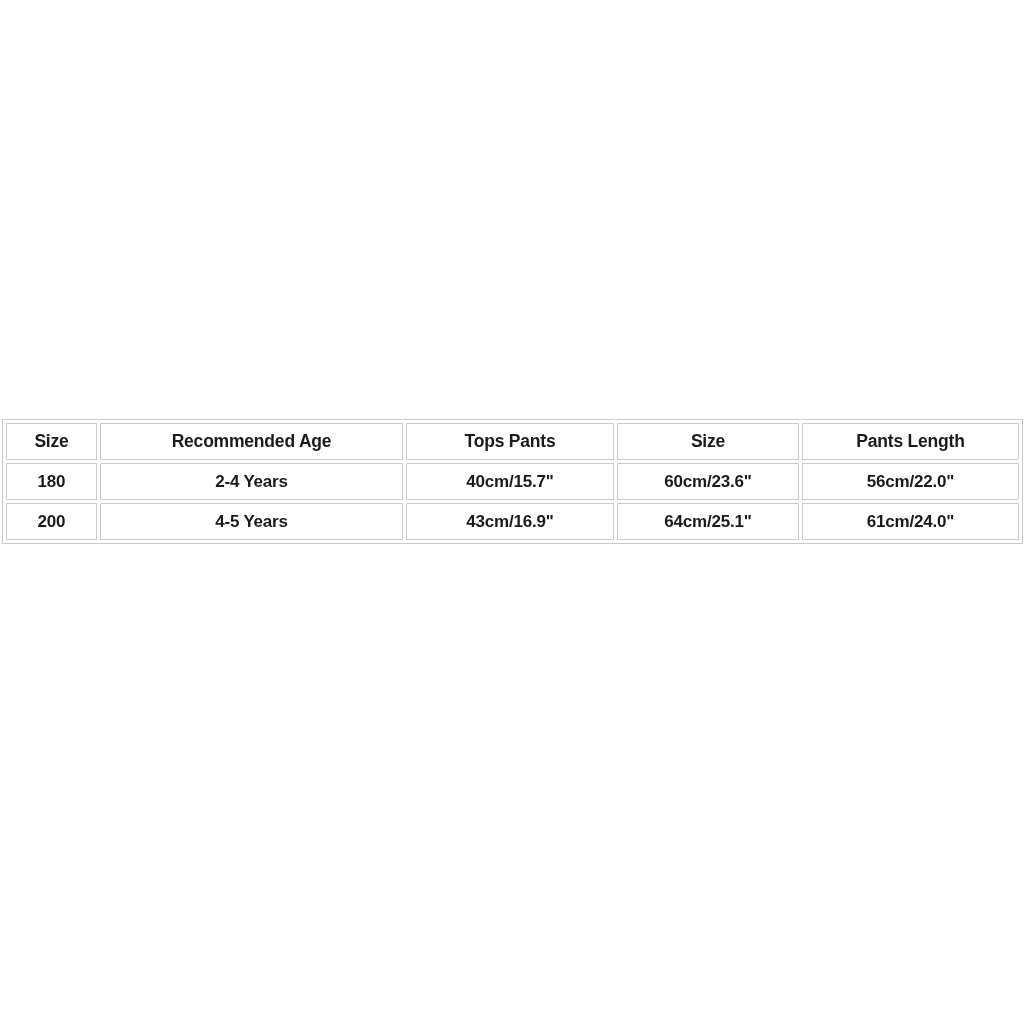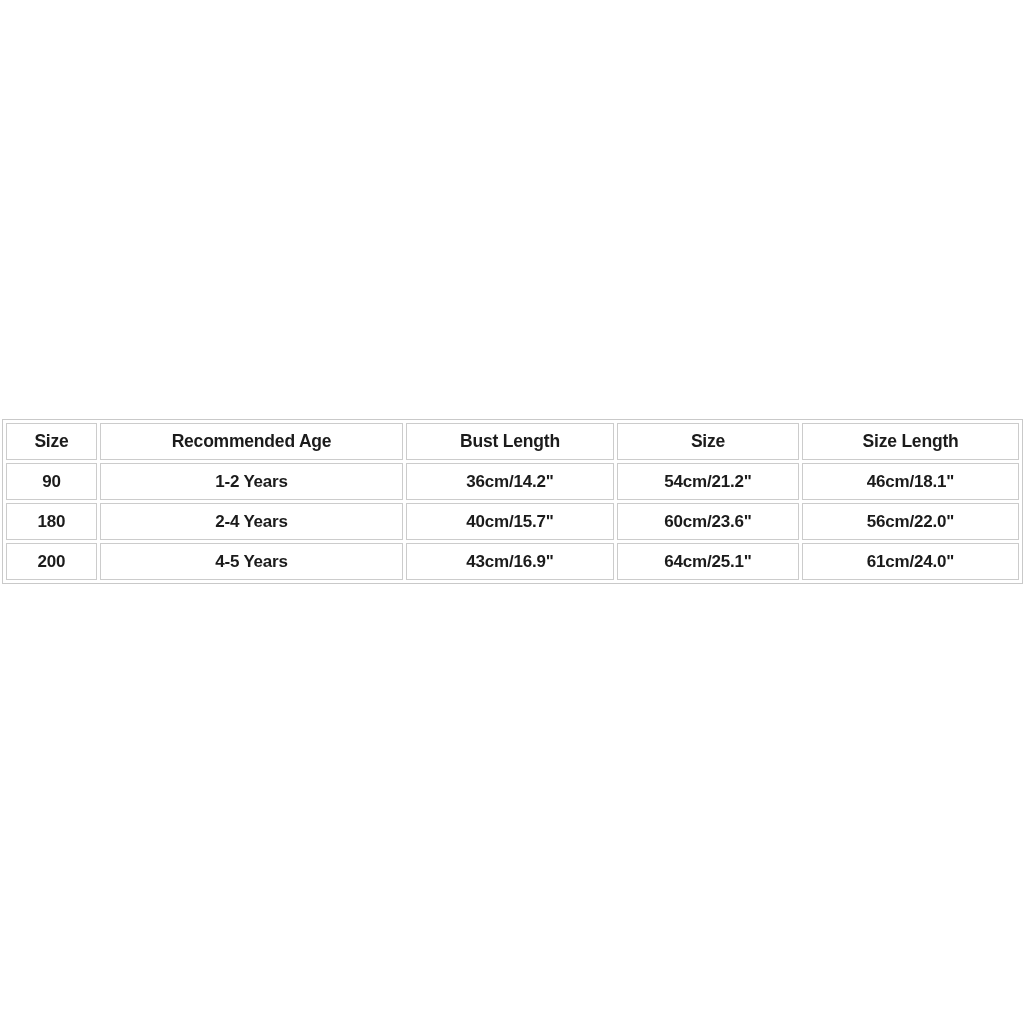--- a/index.html
+++ b/index.html
@@ -78,33 +78,26 @@
         <col class="c-size">
         <col class="c-age">
         <col class="c-tops">
         <col class="c-bust">
         <col class="c-pants">
       </colgroup>
       <thead>
         <tr>
           <th>Size</th>
           <th>Recommended Age</th>
-          <th>Bust Length</th>
+          <th>Tops Pants</th>
           <th>Size</th>
-          <th>Size Length</th>
+          <th>Pants Length</th>
         </tr>
       </thead>
       <tbody>
-        <tr>
-          <td>90</td>
-          <td>1-2 Years</td>
-          <td>36cm/14.2"</td>
-          <td>54cm/21.2"</td>
-          <td>46cm/18.1"</td>
-        </tr>
         <tr>
           <td>180</td>
           <td>2-4 Years</td>
           <td>40cm/15.7"</td>
           <td>60cm/23.6"</td>
           <td>56cm/22.0"</td>
         </tr>
         <tr>
           <td>200</td>
           <td>4-5 Years</td>

